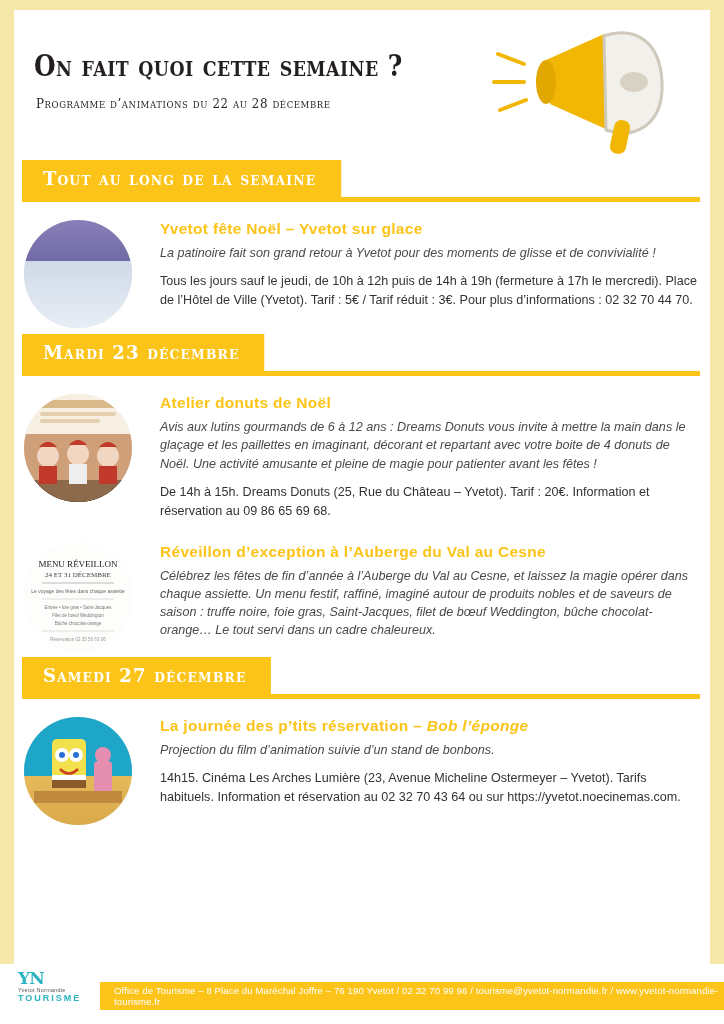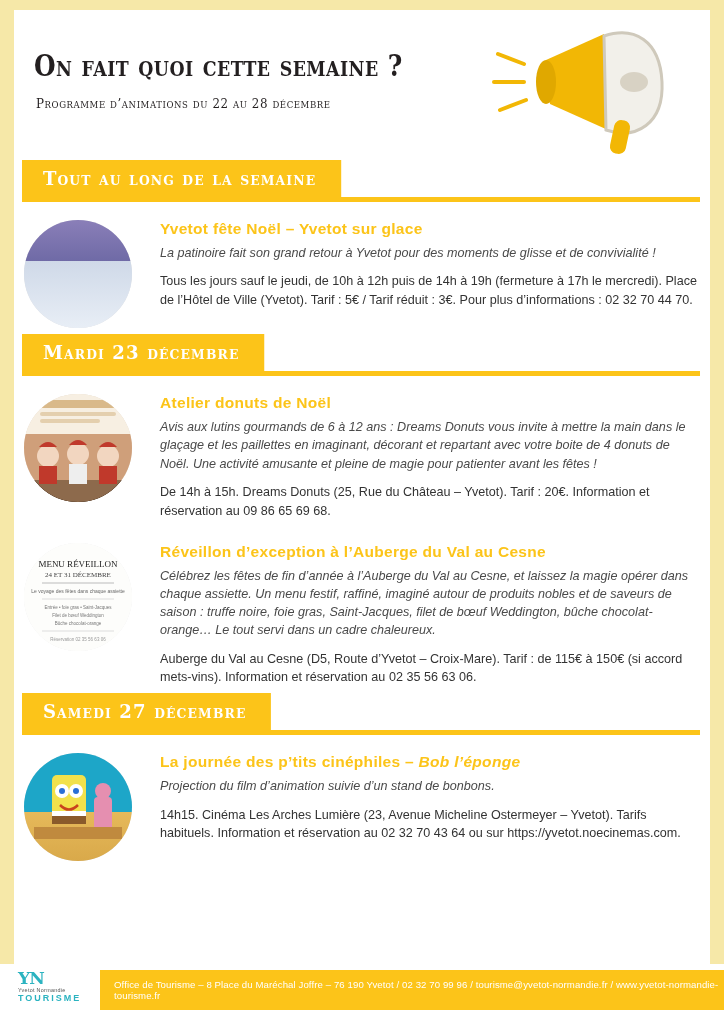--- a/index.html
+++ b/index.html
@@ -122,21 +122,21 @@
   
   .footer {
     position: absolute;
     left: 0; bottom: 0;
     width: 724px; height: 60px;
     background: #ffffff;
   }
   .footer-band {
     position: absolute;
     left: 100px; right: 0; bottom: 14px;
-    height: 40px;
+    height: 28px;
     background: #fcc419;
     display: flex;
     align-items: center;
     padding-left: 14px;
   }
   .footer-text {
     font-family: "Liberation Sans", sans-serif;
     font-size: 9.6px;
     color: #ffffff;
     letter-spacing: 0.1px;
@@ -282,21 +282,20 @@
           <text x="54" y="82" font-size="4.5" text-anchor="middle" fill="#777">Bûche chocolat-orange</text>
           <line x1="18" y1="88" x2="90" y2="88" stroke="#ddd"></line>
           <text x="54" y="98" font-size="4.5" text-anchor="middle" fill="#999">Réservation 02 35 56 63 06</text>
         </svg>
       </div>
       <div class="evt-body">
         <div class="evt-title">
           <span>Réveillon d’exception à l’Auberge du Val au Cesne</span><span class="ital"></span>
         </div>
         <div class="evt-lead">Célébrez les fêtes de fin d’année à l’Auberge du Val au Cesne, et laissez la magie opérer dans chaque assiette. Un menu festif, raffiné, imaginé autour de produits nobles et de saveurs de saison : truffe noire, foie gras, Saint-Jacques, filet de bœuf Weddington, bûche chocolat-orange… Le tout servi dans un cadre chaleureux.</div>
-        <div class="evt-info">Auberge du Val au Cesne (D5, Route d’Yvetot – Croix-Mare). Tarif : de 115€ à 150€ (si accord mets-vins). Information et réservation au 02 35 56 63 06.</div>
       </div>
     </div>
 
     <div class="banner-row">
       <div class="banner">Samedi 27 décembre</div>
       <div class="banner-line"></div>
     </div>
 
     <div class="event">
       <div class="thumb">
@@ -310,21 +309,21 @@
           <path d="M36 52 q9 9 18 0" stroke="#c9431e" stroke-width="2.5" fill="none"></path>
           <rect x="28" y="58" width="34" height="7" fill="#fff"></rect>
           <rect x="28" y="63" width="34" height="8" fill="#8a5a2b"></rect>
           <rect x="70" y="44" width="18" height="34" rx="4" fill="#e58fb0"></rect>
           <circle cx="79" cy="38" r="8" fill="#e58fb0"></circle>
           <rect x="10" y="74" width="88" height="12" fill="#c08a3e"></rect>
         </svg>
       </div>
       <div class="evt-body">
         <div class="evt-title">
-          <span>La journée des p’tits cinéphiles – </span><span class="ital">Bob l’éponge</span>
+          <span>La journée des p’tits réservation – </span><span class="ital">Bob l’éponge</span>
         </div>
         <div class="evt-lead">Projection du film d’animation suivie d’un stand de bonbons.</div>
         <div class="evt-info">14h15. Cinéma Les Arches Lumière (23, Avenue Micheline Ostermeyer – Yvetot). Tarifs habituels. Information et réservation au 02 32 70 43 64 ou sur https://yvetot.noecinemas.com.</div>
       </div>
     </div>
 
   </div>
 
   <div class="footer">
     <div class="logo">

